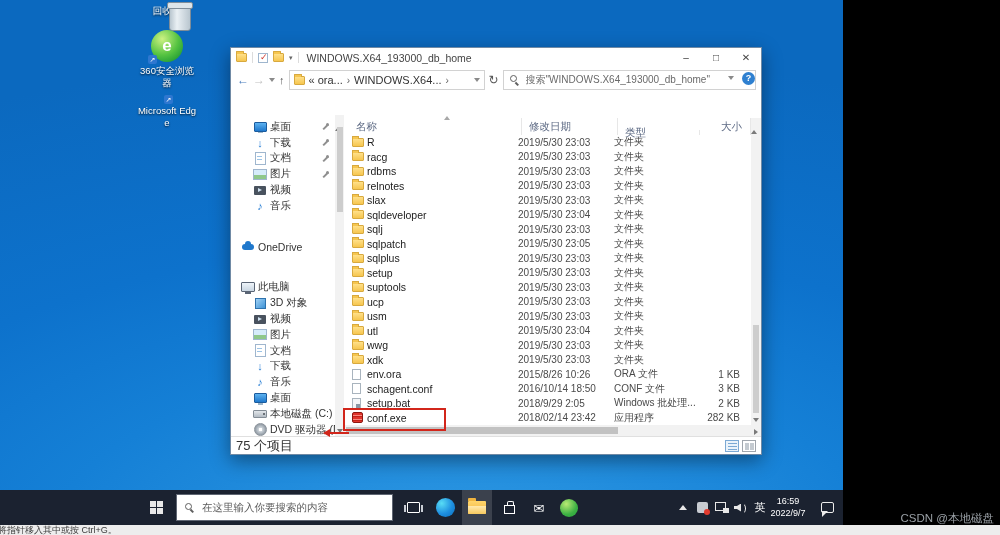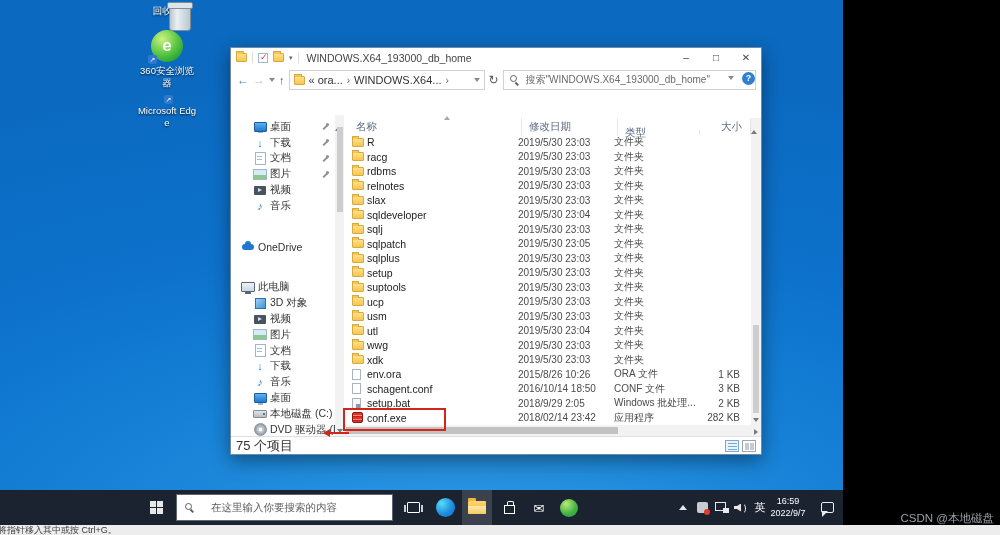--- a/index.html
+++ b/index.html
@@ -183,21 +183,21 @@
   .anno-line { position:absolute; left:99px; top:384px; width:19px; height:2px; background:#d2261b; z-index:40; }
   .anno-head { position:absolute; left:92px; top:381px; width:0; height:0; z-index:40;
      border-top:4px solid transparent; border-bottom:4px solid transparent; border-right:7px solid #d2261b; }
 
   
   .taskbar { position:absolute; left:0; top:490px; width:843px; height:35px; background:#1b2230; }
   .tb-btn { position:absolute; top:0; height:35px; display:flex; align-items:center; justify-content:center; }
   .win-logo { display:grid; grid-template-columns:6px 6px; grid-template-rows:6px 6px; gap:1px; }
   .win-logo i { background:#e8e8e8; }
   .tb-search { position:absolute; left:176px; top:4px; width:217px; height:27px; background:#fff;
-     border:1px solid #5f6673; display:flex; align-items:center; gap:16px; padding:0 8px; }
+     border:1px solid #5f6673; display:flex; align-items:center; gap:7px; padding:0 8px; }
   .tb-search .search-text { font-size:10.5px; color:#5c5c5c; }
   .tv { width:13px; height:11px; border:1px solid #fff; border-radius:1px; position:relative; }
   .tv::before { content:""; position:absolute; left:-4px; top:2px; width:2px; height:7px; background:#c9ced6; }
   .tv::after { content:""; position:absolute; right:-4px; top:2px; width:2px; height:7px; background:#c9ced6; }
   .edge-c { width:19px; height:19px; border-radius:50%;
      background:radial-gradient(circle at 30% 28%, #58dcf5, #1e8fe0 55%, #0a6ebd); }
   .tb-explorer { width:30px; background:rgba(255,255,255,.14); }
   .tbfolder { width:18px; height:13px; position:relative; border-radius:1px;
      background:linear-gradient(#ffd56b,#f0b43f); }
   .tbfolder::before { content:""; position:absolute; top:-3px; left:0; width:8px; height:3px;

